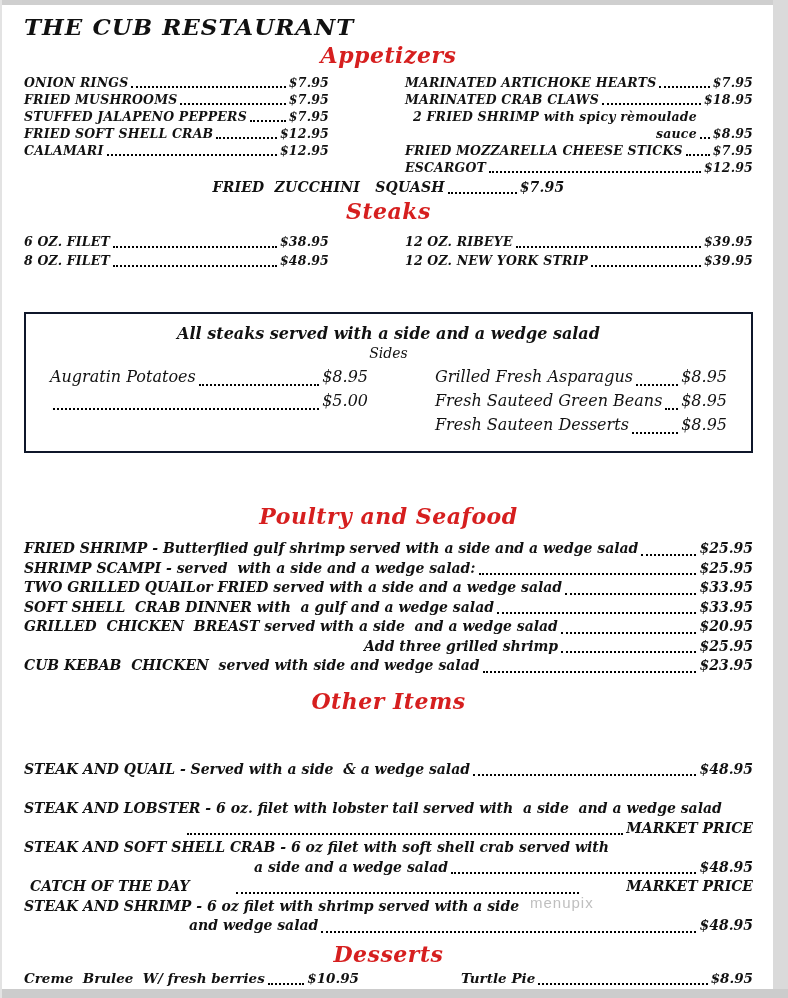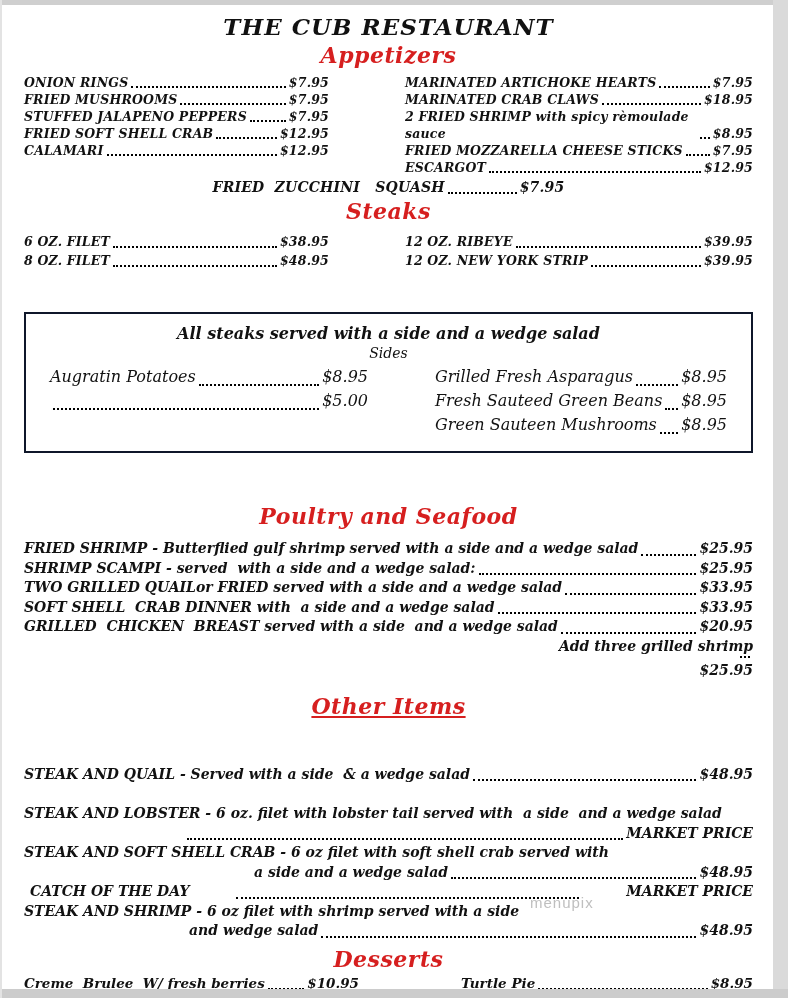--- a/index.html
+++ b/index.html
@@ -22,38 +22,38 @@
     position: absolute;
     left: 2px; top: 5px;
     width: 771px; height: 984px;
     background: #ffffff;
     padding: 8px 20px 0 22px;
     overflow: hidden;
   }
 
   .menu-title {
     margin: 0;
-    text-align: center;
+    text-align: left;
     font-size: 23px;
     font-weight: 700;
     font-style: italic;
     letter-spacing: 1px;
   }
   .section-heading {
     margin: 2px 0 6px;
     text-align: center;
     color: var(--accent, #d61f1f);
     font-size: 22px;
     font-weight: 700;
     font-style: italic;
     letter-spacing: 0.5px;
   }
   .h-steaks   { margin: 1px 0 8px; }
   .h-poultry  { margin: 50px 0 10px; text-align: center; }
-  .h-other    { margin: 12px 0 12px; text-decoration: underline; }
+  .h-other    { margin: 12px 0 12px; }
   .h-desserts { margin: 5px 0 2px; }
 
   .cols { display: flex; justify-content: space-between; align-items: flex-start; }
   .col-left  { width: 305px; }
   .col-right { width: 348px; }
 
   .mrow {
     display: flex;
     align-items: flex-end;
     font-style: italic;
@@ -66,20 +66,21 @@
     min-width: 10px;
     border-bottom: 2px dotted #000;
     margin: 0 3px 3px 3px;
   }
   .space-before { margin-top: 20px; }
 
   .appetizers-cols .mrow, .steaks-cols .mrow {
     font-size: 12.5px;
     line-height: 17px;
     letter-spacing: 0.2px;
+    text-align: right;
   }
   .steaks-cols .mrow { line-height: 19px; }
 
   .center-list .mrow {
     width: 352px;
     margin: 1px auto 0;
     font-size: 14px;
     line-height: 20px;
   }
 
@@ -257,21 +258,21 @@
             <span class="mi-text">Grilled Fresh Asparagus</span>
             <span class="dots"></span>
             <span class="mi-price">$8.95</span>
           </div>
           <div class="mrow">
             <span class="mi-text">Fresh Sauteed Green Beans</span>
             <span class="dots"></span>
             <span class="mi-price">$8.95</span>
           </div>
           <div class="mrow">
-            <span class="mi-text">Green Sauteen Mushrooms</span>
+            <span class="mi-text">Fresh Sauteen Desserts</span>
             <span class="dots"></span>
             <span class="mi-price">$8.95</span>
           </div>
         </div>
     </div>
   </div>
 
   <h2 class="section-heading h-poultry">Poultry and Seafood</h2>
   <div class="poultry-list">
       <div class="mrow">
@@ -283,33 +284,38 @@
         <span class="mi-text">SHRIMP SCAMPI - served  with a side and a wedge salad:</span>
         <span class="dots"></span>
         <span class="mi-price">$25.95</span>
       </div>
       <div class="mrow">
         <span class="mi-text">TWO GRILLED QUAILor FRIED served with a side and a wedge salad</span>
         <span class="dots"></span>
         <span class="mi-price">$33.95</span>
       </div>
       <div class="mrow">
-        <span class="mi-text">SOFT SHELL  CRAB DINNER with  a side and a wedge salad</span>
+        <span class="mi-text">SOFT SHELL  CRAB DINNER with  a gulf and a wedge salad</span>
         <span class="dots"></span>
         <span class="mi-price">$33.95</span>
       </div>
       <div class="mrow">
         <span class="mi-text">GRILLED  CHICKEN  BREAST served with a side  and a wedge salad</span>
         <span class="dots"></span>
         <span class="mi-price">$20.95</span>
       </div>
-      <div class="mrow" style="padding-left: 340px; flex-direction: column;">
+      <div class="mrow" style="padding-left: 340px;">
         <span class="mi-text">Add three grilled shrimp</span>
         <span class="dots"></span>
         <span class="mi-price">$25.95</span>
+      </div>
+      <div class="mrow">
+        <span class="mi-text">CUB KEBAB  CHICKEN  served with side and wedge salad</span>
+        <span class="dots"></span>
+        <span class="mi-price">$23.95</span>
       </div>
     </div>
 
   <h2 class="section-heading h-other">Other Items</h2>
   <div class="other-list">
       <div class="mrow">
         <span class="mi-text">STEAK AND QUAIL - Served with a side  &amp; a wedge salad</span>
         <span class="dots"></span>
         <span class="mi-price">$48.95</span>
       </div>

